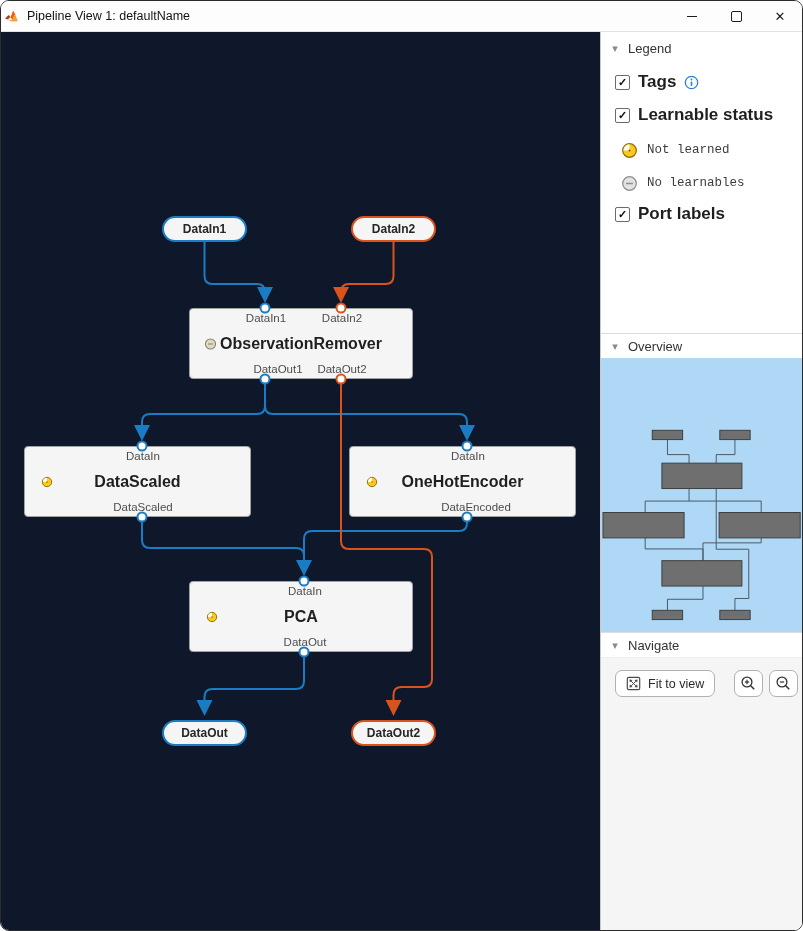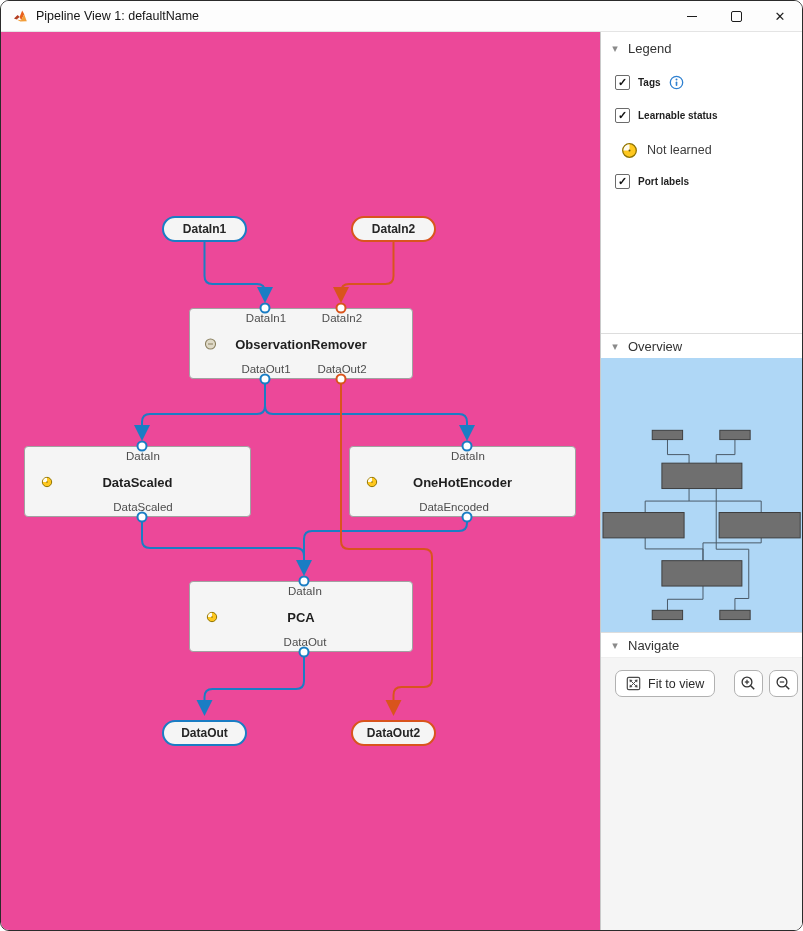--- a/index.html
+++ b/index.html
@@ -11,56 +11,56 @@
   }
   html,body{margin:0;padding:0;background:#ffffff;}
   .window{
     width:803px;height:931px;box-sizing:border-box;
     border:1.5px solid #2b2b2b;border-radius:9px;overflow:hidden;
     display:flex;flex-direction:column;background:#fff;
     font-family:"Liberation Sans", sans-serif;
   }
   
   .titlebar{flex:0 0 30px;height:30px;display:flex;align-items:center;
-    background:#fdfdfd;border-bottom:1px solid #e4e4e4;padding-left:11px;text-align:center;}
+    background:#fdfdfd;border-bottom:1px solid #e4e4e4;padding-left:2px;text-align:center;}
   .title-text{font-size:12.5px;color:#141414;margin-left:8px;}
   .tb-spacer{flex:1;}
   .tb-btn{width:44px;height:30px;display:flex;align-items:center;justify-content:center;color:#1c1c1c;}
   .glyph-min{display:block;width:10px;height:0;border-top:1.2px solid #1c1c1c;}
   .glyph-max{display:block;width:9px;height:9px;border:1.2px solid #1c1c1c;border-radius:2px;}
   .glyph-close{font-size:13px;line-height:1;}
   
   .main{flex:1;display:flex;min-height:0;}
-  .canvas{position:relative;flex:1;background:#ec4899;overflow:hidden;}
+  .canvas{position:relative;flex:1;background:#0f172a;overflow:hidden;}
   .sidebar{flex:0 0 202px;width:202px;border-left:1px solid #c9c9c9;display:flex;flex-direction:column;background:#fff;box-sizing:border-box;}
   
   .block{position:absolute;background:var(--node-fill);border:1.5px solid var(--node-border);
     border-radius:4px;box-sizing:border-box;}
   .block .btitle{position:absolute;left:50%;top:50%;transform:translate(-50%,-50%);
-    font-weight:700;font-size:13px;color:var(--ink);white-space:nowrap;}
+    font-weight:700;font-size:16px;color:var(--ink);white-space:nowrap;}
   .port-label{position:absolute;transform:translateX(-50%);font-size:11.5px;color:#4d4d4d;white-space:nowrap;}
   .pl-top{top:3px;} .pl-bot{bottom:3px;}
   .block-icon{position:absolute;top:50%;transform:translateY(-50%);line-height:0;}
   .pill{position:absolute;width:85px;height:26px;border-radius:13px;background:var(--node-fill);
     border:2px solid;box-sizing:border-box;display:flex;align-items:center;justify-content:center;
     font-size:12px;font-weight:700;color:#262626;}
   .pill.blue{border-color:var(--blue);} .pill.orange{border-color:var(--orange);}
   .edges{position:absolute;left:0;top:0;pointer-events:none;}
   
   .sec-header{height:24px;display:flex;align-items:center;gap:8px;padding-left:9px;
     font-size:13px;color:#333;background:#fff;flex:0 0 auto;}
   .sec-arrow{color:#8a8a8a;font-size:11px;width:10px;text-align:center;}
   .sec-legend{height:301px;box-sizing:border-box;overflow:hidden;display:flex;flex-direction:column;}
   .sec-legend .sec-header{margin-top:4px;}
   .chk-row{display:flex;align-items:center;gap:8px;padding-left:14px;margin-top:11px;height:22px;}
   .checkbox{width:15px;height:15px;border:1px solid #6b6b6b;border-radius:2px;background:#fff;
     display:flex;align-items:center;justify-content:center;font-size:11px;font-weight:700;color:#111;box-sizing:border-box;}
-  .bold-label{font-weight:700;font-size:10px;color:var(--ink);}
+  .bold-label{font-weight:700;font-size:17px;color:var(--ink);}
   .tag-row{display:flex;align-items:center;gap:16px;padding-left:28px;margin-top:13px;height:18px;font-size:12.5px;color:#3c3c3c;}
-  .status-row{display:flex;align-items:center;gap:9px;padding-left:20px;margin-top:15px;height:18px;font-size:12.5px;color:#3c3c3c;}
+  .status-row{display:flex;align-items:center;gap:9px;padding-left:20px;margin-top:15px;height:18px;font-size:12.5px;color:#3c3c3c;font-family:Liberation Mono, monospace;}
   .info-badge{line-height:0;}
   .sec-overview{flex:0 0 auto;display:flex;flex-direction:column;}
   .sec-overview .sec-header{border-top:1px solid #ddd;}
   .minimap{display:block;background:#AFD7F6;}
   .sec-nav{flex:1;display:flex;flex-direction:column;background:#f5f5f5;min-height:0;}
   .sec-nav .sec-header{border-top:1px solid #ddd;border-bottom:1px solid #efefef;}
   .nav-body{padding:12px 4px 0 14px;display:flex;align-items:center;}
   .btn-fit{display:inline-flex;align-items:center;gap:7px;height:27px;padding:0 10px;
     background:#fff;border:1px solid #b1b1b1;border-radius:7px;font-size:12.5px;color:#2b2b2b;
     font-family:"Liberation Sans",sans-serif;cursor:pointer;}
@@ -106,21 +106,21 @@
       <div class="block" style="left:188px;top:276px;width:224px;height:71px;">
         <span class="port-label pl-top" style="left:76px;">DataIn1</span>
         <span class="port-label pl-top" style="left:152px;">DataIn2</span>
         <span class="block-icon" style="left:14px;">
           <svg width="13" height="13" viewBox="0 0 17 17">
               <circle cx="8.5" cy="8.5" r="6.6" fill="#DFD9C7" stroke="#8A8060" stroke-width="1.4"></circle>
               <line x1="5.2" y1="8.5" x2="11.8" y2="8.5" stroke="#8A8060" stroke-width="1.6"></line>
             </svg>
         </span>
         <span class="btitle">ObservationRemover</span>
-        <span class="port-label pl-bot" style="left:76px;">DataOut1</span>
+        <span class="port-label pl-bot" style="left:88px;">DataOut1</span>
         <span class="port-label pl-bot" style="left:152px;">DataOut2</span>
       </div>
 
       <div class="block" style="left:23px;top:414px;width:227px;height:71px;">
         <span class="port-label pl-top" style="left:118px;">DataIn</span>
         <span class="block-icon" style="left:16px;">
           <svg width="12" height="12" viewBox="0 0 17 17">
               <circle cx="8.5" cy="8.5" r="6.6" fill="#FFC81F" stroke="#8F7300" stroke-width="1.4"></circle>
               <path d="M8.5,8.5 L8.5,2.4 A6.1,6.1 0 0 0 2.7,8.5 Z" fill="#ffffff" opacity="0.92"></path>
               <circle cx="8.5" cy="8.5" r="1" fill="#6b5600"></circle>
@@ -133,21 +133,21 @@
       <div class="block" style="left:348px;top:414px;width:227px;height:71px;">
         <span class="port-label pl-top" style="left:118px;">DataIn</span>
         <span class="block-icon" style="left:16px;">
           <svg width="12" height="12" viewBox="0 0 17 17">
               <circle cx="8.5" cy="8.5" r="6.6" fill="#FFC81F" stroke="#8F7300" stroke-width="1.4"></circle>
               <path d="M8.5,8.5 L8.5,2.4 A6.1,6.1 0 0 0 2.7,8.5 Z" fill="#ffffff" opacity="0.92"></path>
               <circle cx="8.5" cy="8.5" r="1" fill="#6b5600"></circle>
             </svg>
         </span>
         <span class="btitle">OneHotEncoder</span>
-        <span class="port-label pl-bot" style="left:104px;text-align:right;">DataEncoded</span>
+        <span class="port-label pl-bot" style="left:126px;text-align:right;">DataEncoded</span>
       </div>
 
       <div class="block" style="left:188px;top:549px;width:224px;height:71px;">
         <span class="port-label pl-top" style="left:115px;">DataIn</span>
         <span class="block-icon" style="left:16px;">
           <svg width="12" height="12" viewBox="0 0 17 17">
               <circle cx="8.5" cy="8.5" r="6.6" fill="#FFC81F" stroke="#8F7300" stroke-width="1.4"></circle>
               <path d="M8.5,8.5 L8.5,2.4 A6.1,6.1 0 0 0 2.7,8.5 Z" fill="#ffffff" opacity="0.92"></path>
               <circle cx="8.5" cy="8.5" r="1" fill="#6b5600"></circle>
             </svg>
@@ -222,20 +222,27 @@
           <span class="bold-label">Learnable status</span>
         </div>
         <div class="status-row">
           <svg width="17" height="17" viewBox="0 0 17 17">
             <circle cx="8.5" cy="8.5" r="6.8" fill="#FFC81F" stroke="#8F7300" stroke-width="1.3"></circle>
             <path d="M8.5,8.5 L8.5,2.2 A6.3,6.3 0 0 0 2.4,8.5 Z" fill="#ffffff" opacity="0.92"></path>
             <circle cx="8.5" cy="8.5" r="1" fill="#6b5600"></circle>
           </svg>
           <span>Not learned</span>
         </div>
+        <div class="status-row">
+          <svg width="17" height="17" viewBox="0 0 17 17">
+            <circle cx="8.5" cy="8.5" r="6.8" fill="#E2E2E2" stroke="#909090" stroke-width="1.3"></circle>
+            <line x1="5" y1="8.5" x2="12" y2="8.5" stroke="#909090" stroke-width="1.6"></line>
+          </svg>
+          <span>No learnables</span>
+        </div>
         <div class="chk-row">
           <span class="checkbox">✓</span>
           <span class="bold-label">Port labels</span>
         </div>
       </div>
 
       <div class="sec-overview">
         <div class="sec-header">
           <span class="sec-arrow">▾</span>
           <span>Overview</span>

